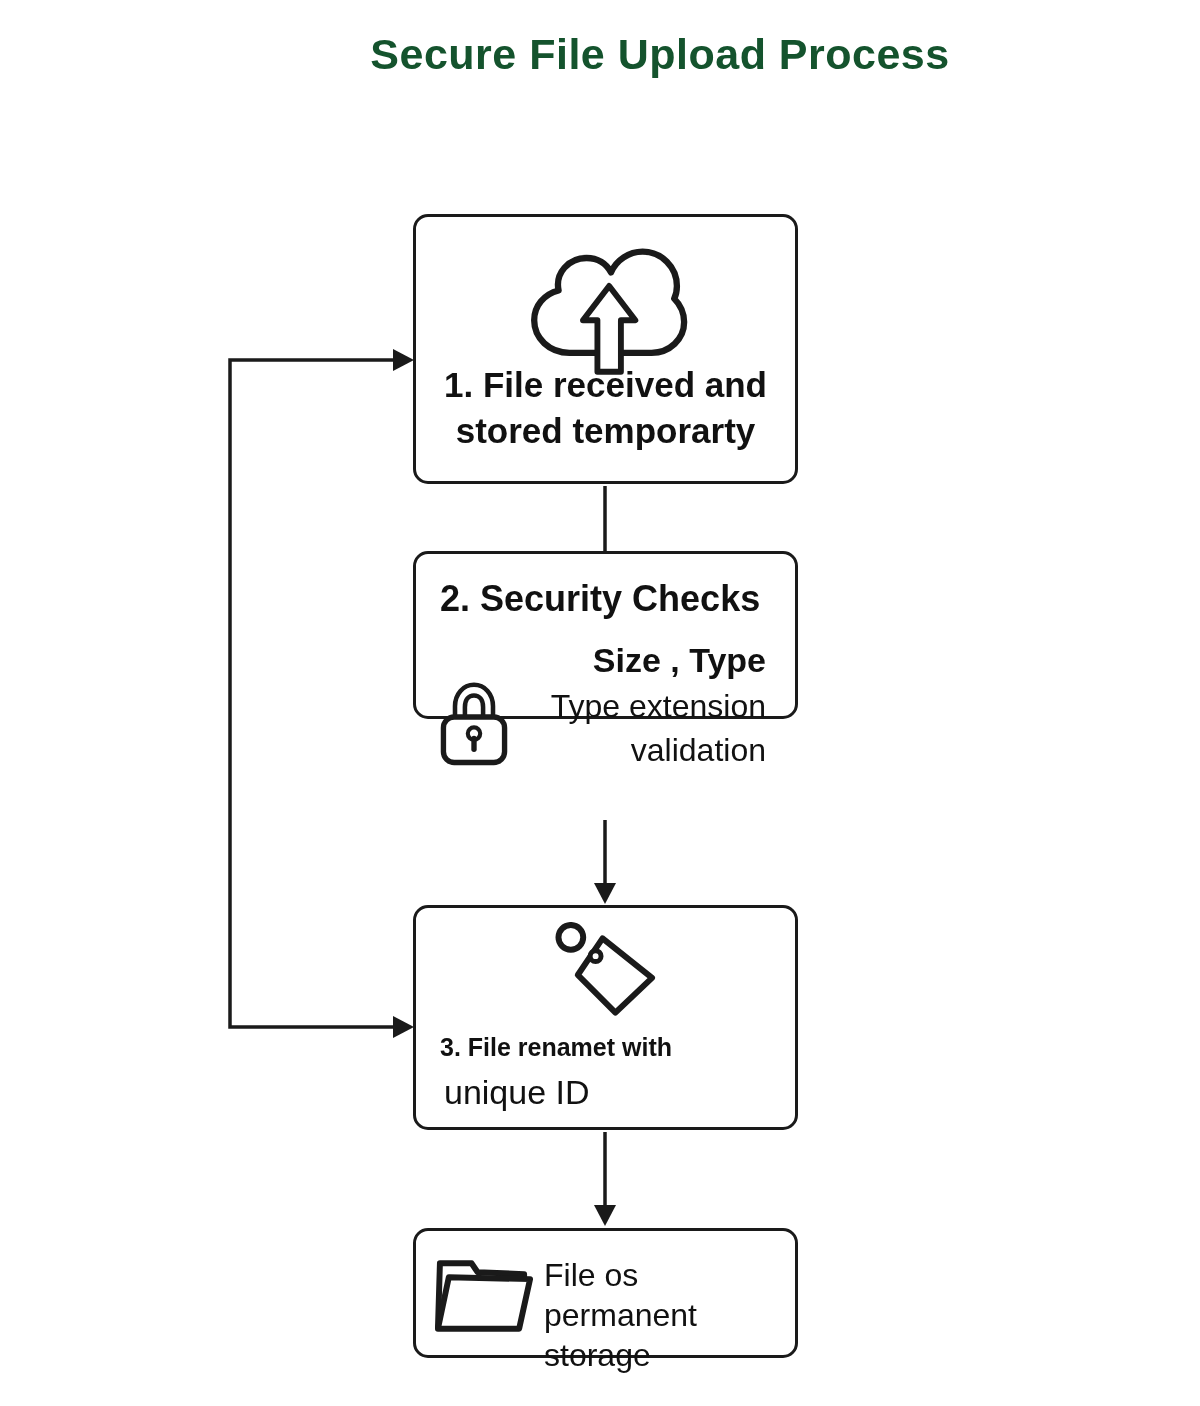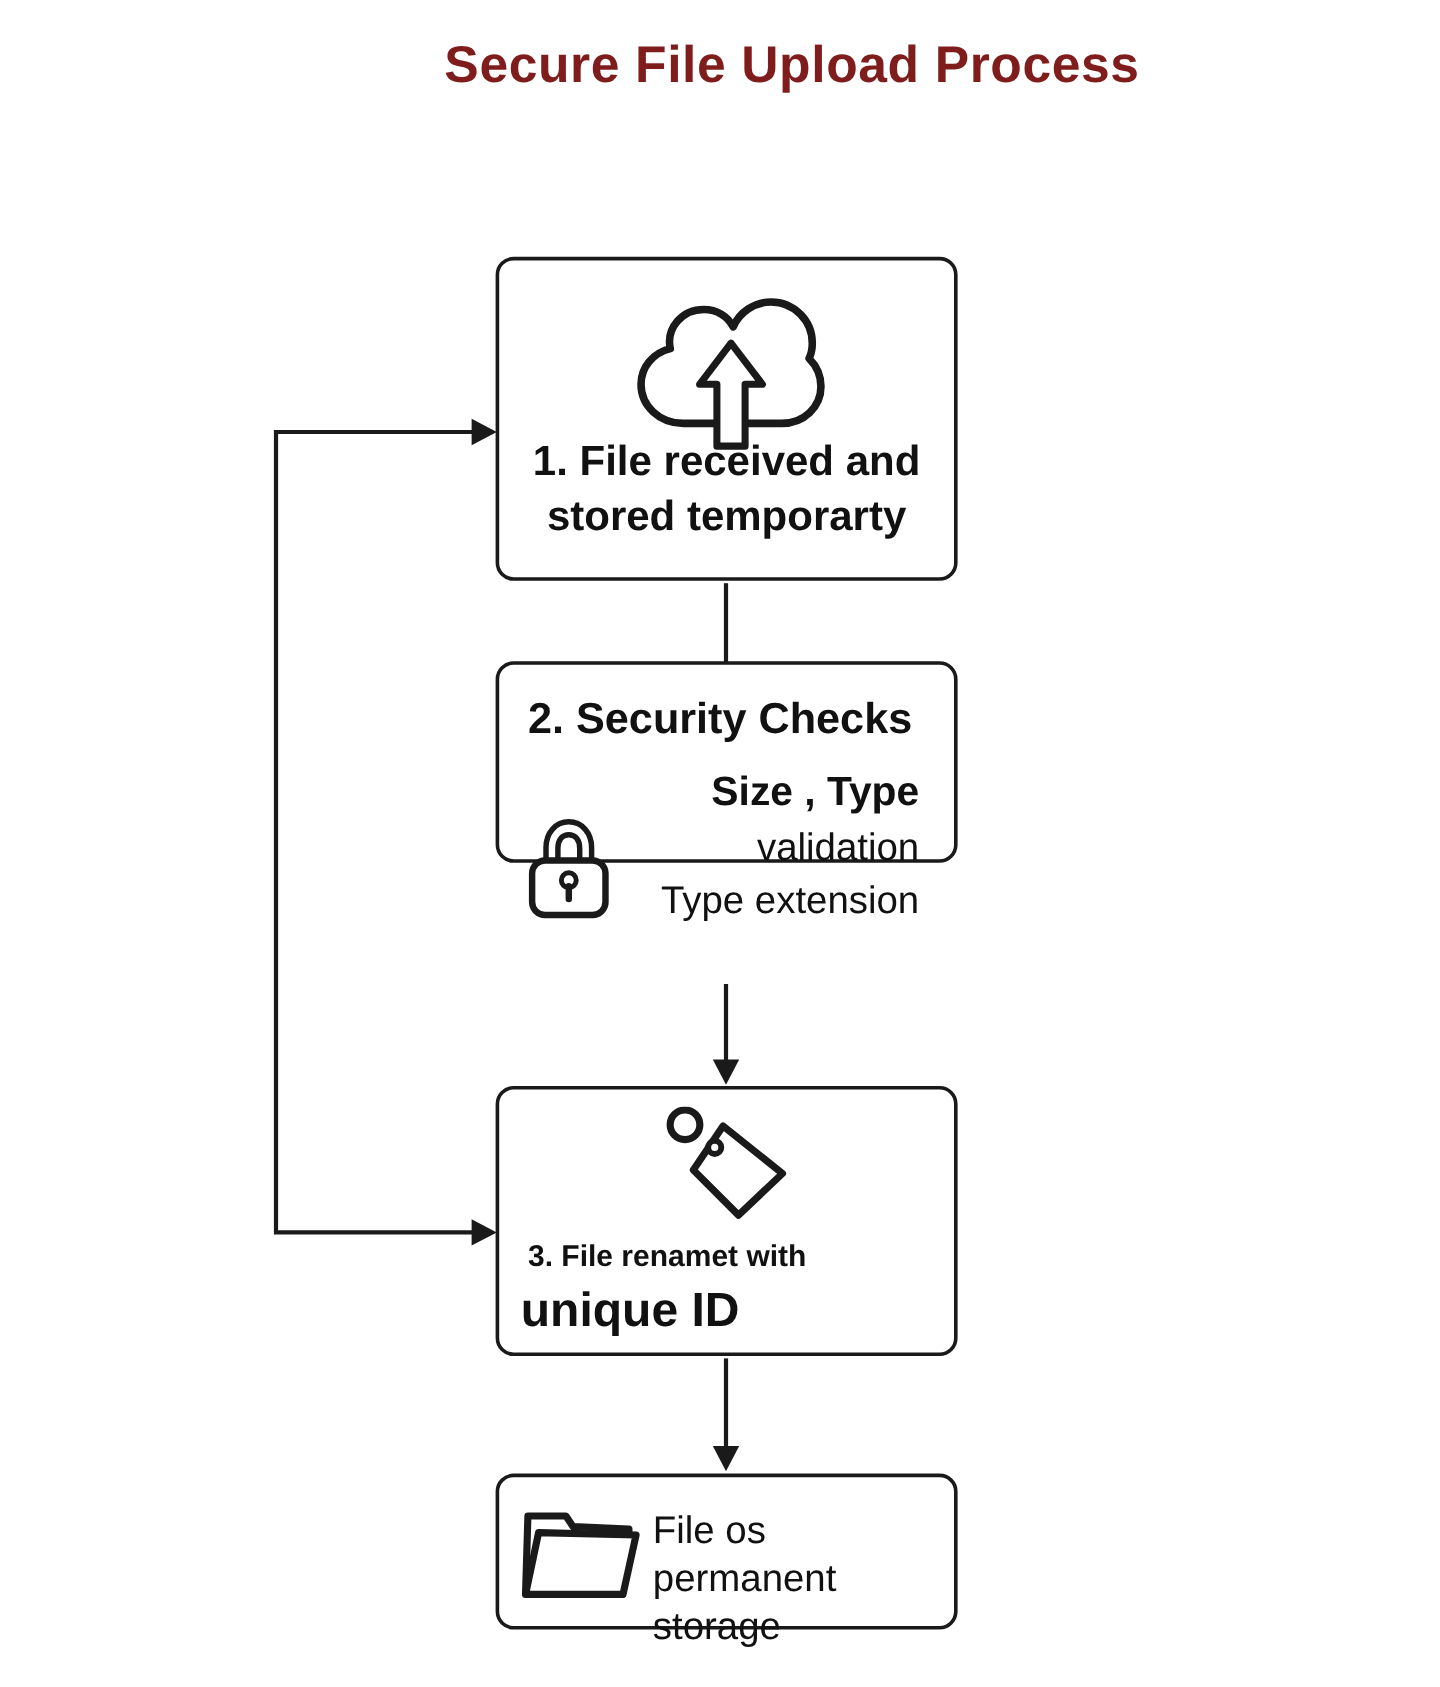--- a/index.html
+++ b/index.html
@@ -14,21 +14,21 @@
   .canvas { position: absolute; inset: 0; }
 
   .diagram-title {
     position: absolute;
     left: 660px; top: 30px;
     transform: translateX(-50%);
     font-size: 43px;
     font-weight: 700;
     letter-spacing: 0.5px;
     white-space: nowrap;
-    color: #7f1d1d;
+    color: #14532d;
   }
 
   svg.connectors {
     position: absolute; left: 0; top: 0;
     width: 1200px; height: 1406px;
   }
 
   .box {
     position: absolute;
     left: 413px;
@@ -65,22 +65,22 @@
   .box-2 .detail-strong { font-size: 34px; font-weight: 700; line-height: 48px; }
   .box-2 .detail-line { font-size: 32px; font-weight: 500; line-height: 44px; }
 
   
   .box-3 .tag-icon { left: 138px; top: 14px; width: 104px; height: 100px; }
   .box-3 .heading {
     position: absolute; left: 24px; top: 116px;
     font-size: 25px; font-weight: 700; line-height: 46px;
   }
   .box-3 .subtext {
-    position: absolute; left: 18px; top: 162px;
-    font-size: 40px; font-weight: 700; line-height: 44px;
+    position: absolute; left: 28px; top: 162px;
+    font-size: 34px; font-weight: 400; line-height: 44px;
   }
 
   
   .box-4 .folder-icon { left: 16px; top: 22px; width: 104px; height: 82px; }
   .box-4 .caption {
     position: absolute; left: 128px; top: 24px;
     font-size: 32px; font-weight: 500; line-height: 40px;
     text-align: left;
   }
 
@@ -124,22 +124,22 @@
     <div class="heading">2. Security Checks</div>
     <svg class="icon lock-icon" viewBox="0 0 92 110" xmlns="http://www.w3.org/2000/svg">
       <path class="stroke-shape" stroke-width="5.5" stroke-linecap="round" d="M 23 52 L 23 36 C 23 21 33 10 46 10 C 59 10 69 21 69 36 L 69 52"></path>
       <path class="stroke-shape" stroke-width="5.5" stroke-linecap="round" d="M 35 52 L 35 37 C 35 28 39.5 23 46 23 C 52.5 23 57 28 57 37 L 57 52"></path>
       <rect x="9" y="49" width="74" height="55" rx="13" fill="#ffffff" stroke="#1a1a1a" stroke-width="6.5"></rect>
       <circle cx="46" cy="69" r="7.5" fill="none" stroke="#1a1a1a" stroke-width="5"></circle>
       <path d="M 46 75 L 46 88" stroke="#1a1a1a" stroke-width="6.5" stroke-linecap="round" fill="none"></path>
     </svg>
     <div class="details">
       <div class="detail-strong">Size , Type</div>
+      <div class="detail-line">Type extension</div>
       <div class="detail-line">validation</div>
-      <div class="detail-line">Type extension</div>
     </div>
   </div>
 
   <div class="box box-3">
     <svg class="icon tag-icon" viewBox="0 0 105 100" xmlns="http://www.w3.org/2000/svg">
       <circle cx="17" cy="15" r="12.5" fill="none" stroke="#1a1a1a" stroke-width="6"></circle>
       <path d="M 49 16 L 99 56 L 62 91 L 24 53 Z" fill="#ffffff" stroke="#1a1a1a" stroke-width="6" stroke-linejoin="round"></path>
       <circle cx="42" cy="34" r="5.5" fill="#ffffff" stroke="#1a1a1a" stroke-width="5"></circle>
     </svg>
     <div class="heading">3. File renamet with</div>

